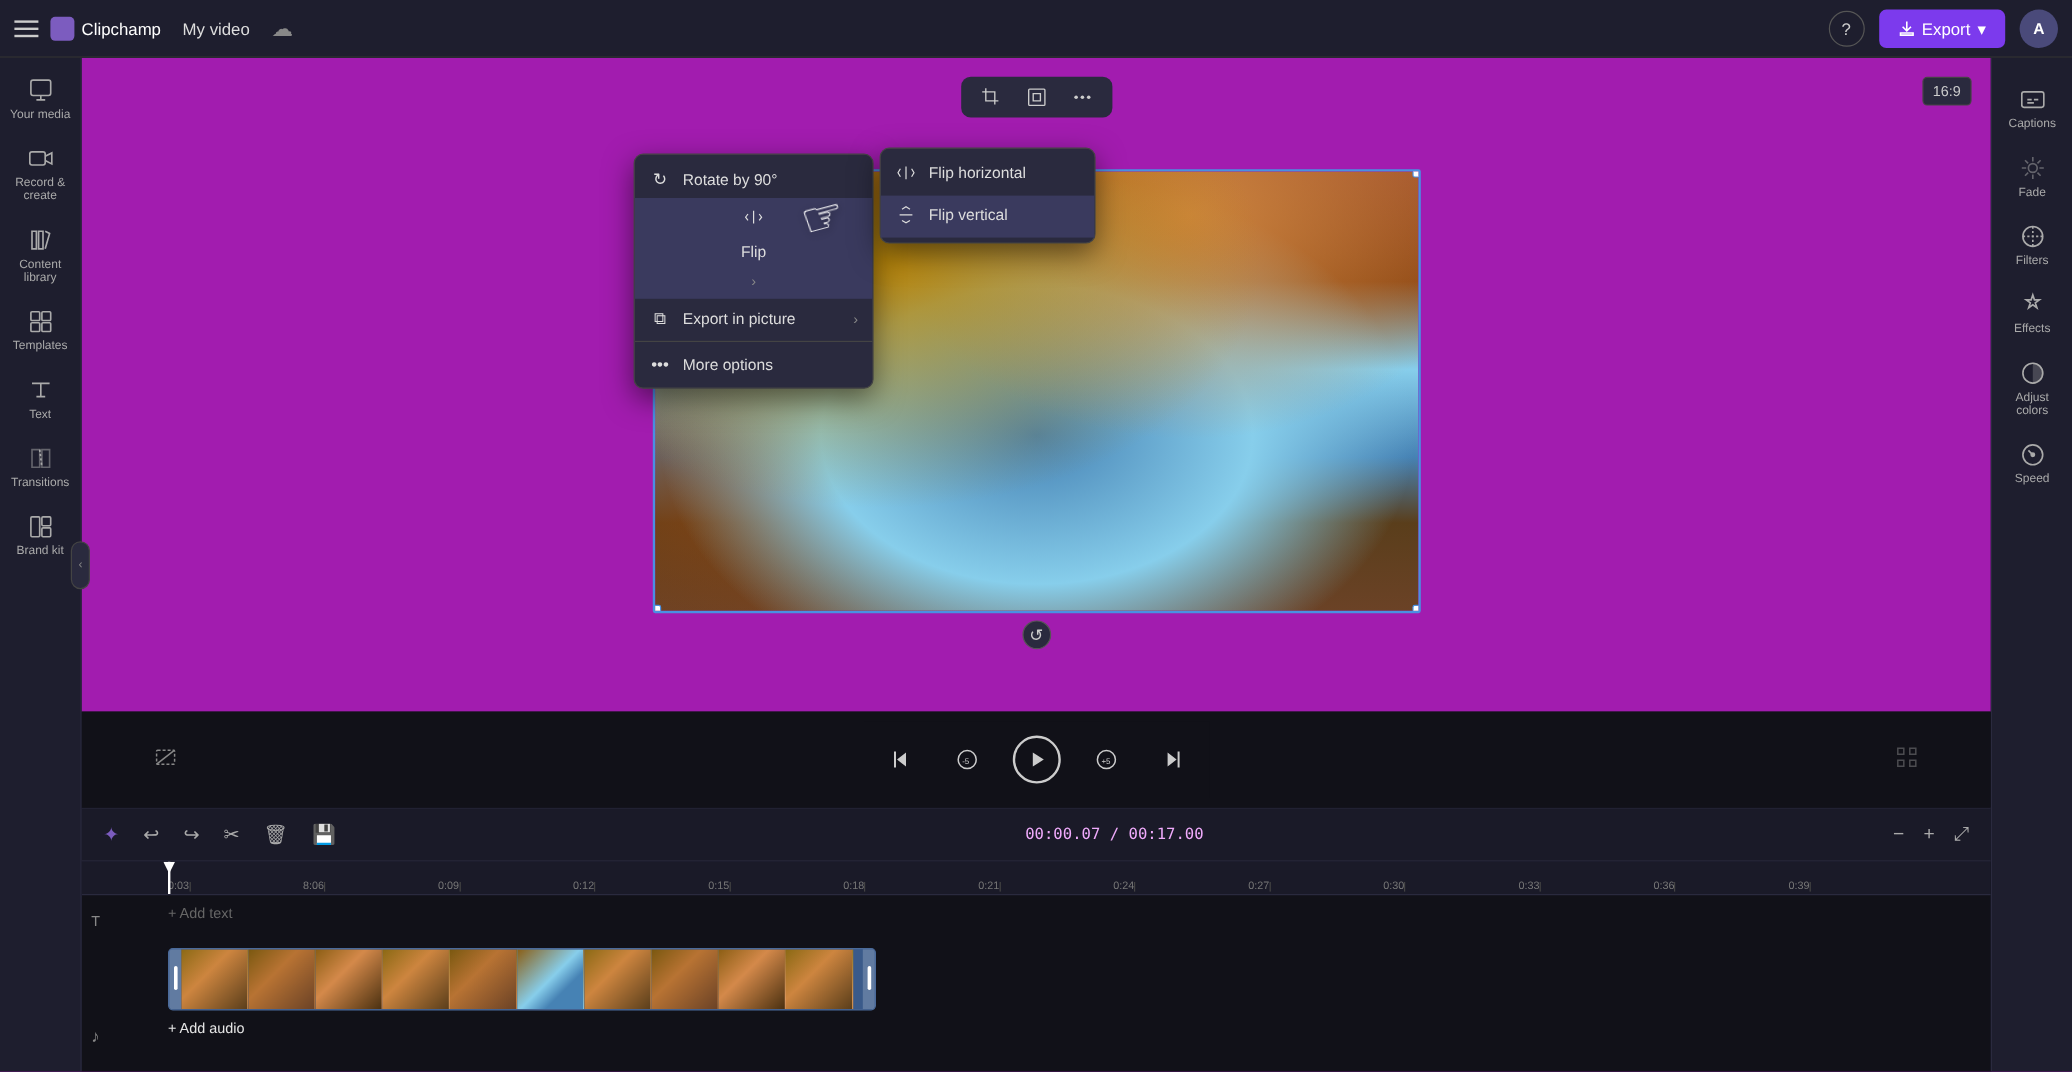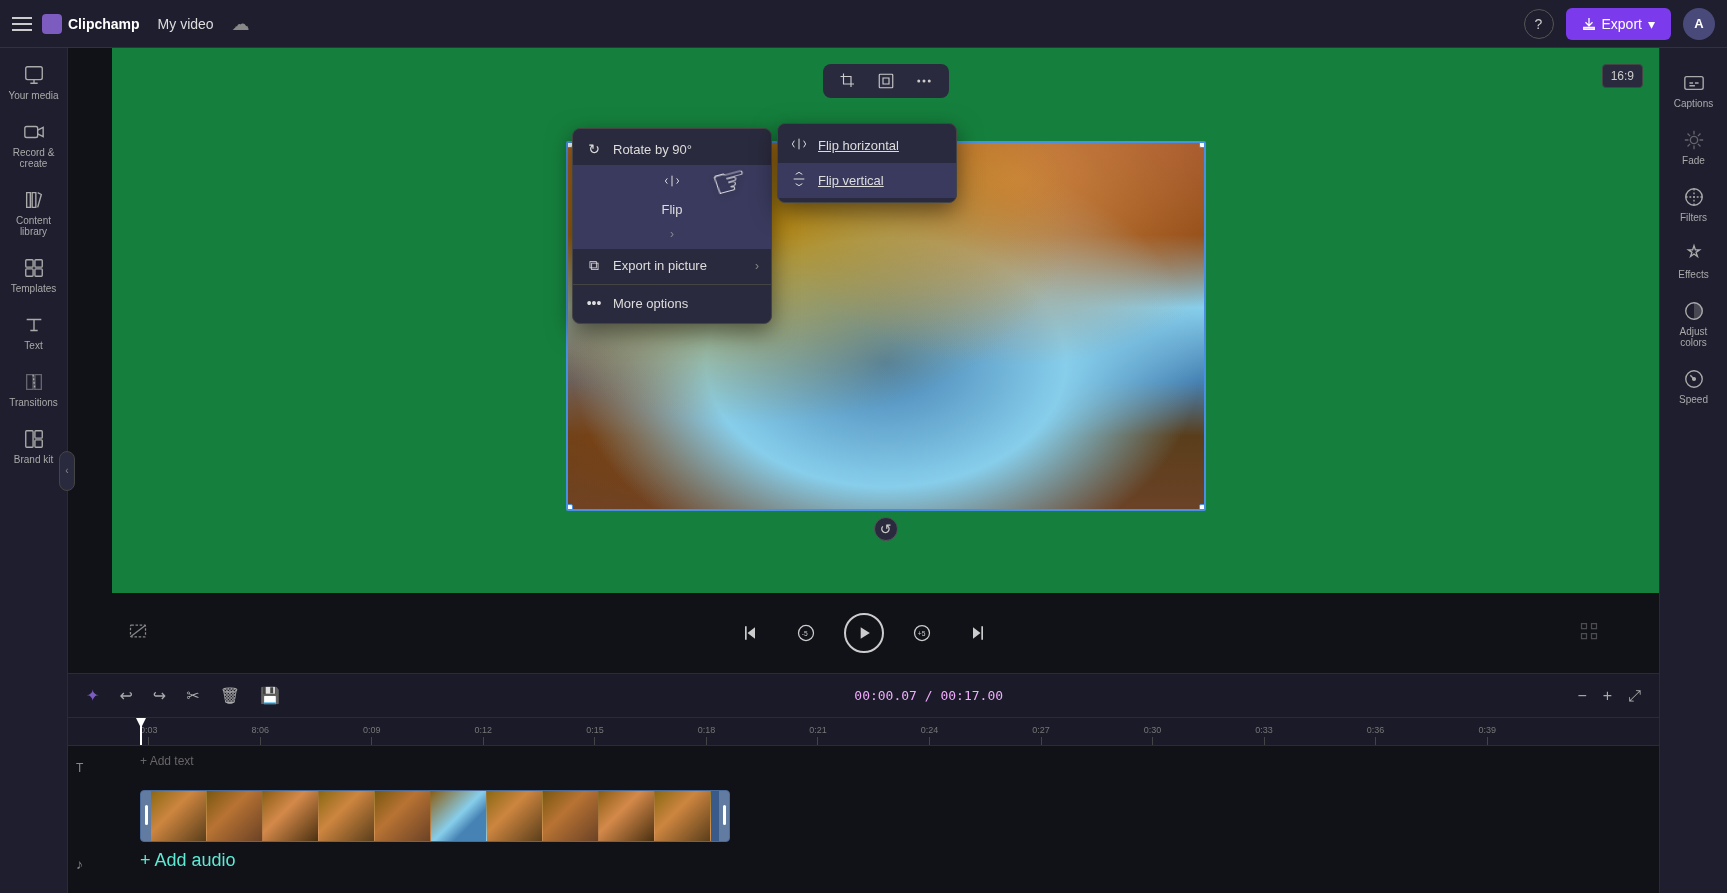--- a/index.html
+++ b/index.html
@@ -24,21 +24,21 @@
       gap: 12px;
       border-bottom: 1px solid #333;
       flex-shrink: 0;
       z-index: 100;
     }
     .topbar-left { display: flex; align-items: center; gap: 10px; }
     .hamburger-icon { display: flex; flex-direction: column; gap: 4px; cursor: pointer; }
     .hamburger-icon span { width: 20px; height: 2px; background: #ccc; display: block; }
     .logo { display: flex; align-items: center; gap: 6px; }
     .logo-square { width: 20px; height: 20px; background: #7c5cbf; border-radius: 4px; }
-    .logo-text { font-size: 14px; font-weight: 700; color: #fff; }
+    .logo-text { font-size: 14px; font-weight: 400; color: #fff; }
     .project-name { font-size: 14px; color: #ddd; padding: 4px 8px; border-radius: 4px; cursor: pointer; }
     .cloud-icon { color: #888; font-size: 18px; }
     .topbar-right { margin-left: auto; display: flex; align-items: center; gap: 12px; }
     .help-btn {
       width: 30px; height: 30px; border-radius: 50%;
       background: transparent; border: 1px solid #555;
       color: #ccc; font-size: 14px; cursor: pointer;
       display: flex; align-items: center; justify-content: center;
     }
     .export-btn {
@@ -91,22 +91,21 @@
     }
 
     
     .preview-area {
       flex: 1;
       display: flex;
       flex-direction: column;
       align-items: center;
       justify-content: center;
       position: relative;
-      background: #15803d;
-      margin-left: 44px;
+      background: #a21caf;
     }
 
     
     .video-toolbar {
       position: absolute;
       top: 16px;
       left: 50%;
       transform: translateX(-50%);
       display: flex;
       align-items: center;
@@ -217,23 +216,23 @@
       left: 665px;
       background: #2a2a3e;
       border: 1px solid #444;
       border-radius: 8px;
       padding: 4px 0;
       width: 180px;
       z-index: 201;
       box-shadow: 0 8px 24px rgba(0,0,0,0.5);
     }
     .submenu-item {
-      display: flex; align-items: center;
+      display: flex; align-items: flex-start;
       padding: 8px 12px; gap: 10px;
-      cursor: pointer; font-size: 13px; color: #ddd; text-decoration: underline;
+      cursor: pointer; font-size: 13px; color: #ddd;
     }
     .submenu-item.highlighted { background: #3a3a5e; }
     .submenu-item .item-icon { width: 18px; text-align: center; font-size: 14px; }
 
     
     .cursor-hand {
       position: absolute;
       top: 110px;
       left: 600px;
       z-index: 300;
@@ -338,21 +337,21 @@
       border-bottom: 1px solid #2a2a3e;
     }
     .ruler-marks {
       display: flex;
       align-items: flex-end;
       height: 100%;
       padding-left: 72px;
       gap: 0;
     }
     .ruler-mark {
-      display: flex; flex-direction: column; align-items: center;
+      display: flex; flex-direction: row; align-items: center;
       font-size: 9px; color: #666;
       flex-shrink: 0;
     }
     .ruler-mark-line { width: 1px; height: 8px; background: #444; }
     .ruler-mark-label { font-size: 9px; color: #777; white-space: nowrap; margin-bottom: 2px; }
     .playhead {
       position: absolute;
       left: 72px;
       top: 0; bottom: 0;
       width: 2px;
@@ -445,21 +444,21 @@
       display: flex;
       align-items: center;
       padding: 0 8px;
     }
     .audio-track-label {
       width: 64px;
       flex-shrink: 0;
     }
     .add-audio-btn {
       display: flex; align-items: flex-start; gap: 4px;
-      color: #5eead4; font-size: 18px; cursor: pointer;
+      color: #e5e5e5; font-size: 12px; cursor: pointer;
     }
 
     
     .collapse-handle {
       position: absolute;
       right: -8px;
       top: 50%;
       transform: translateY(-50%);
       width: 16px; height: 40px;
       background: #2a2a3e;

